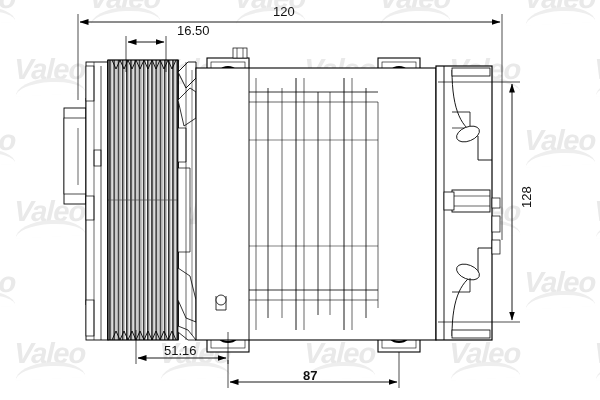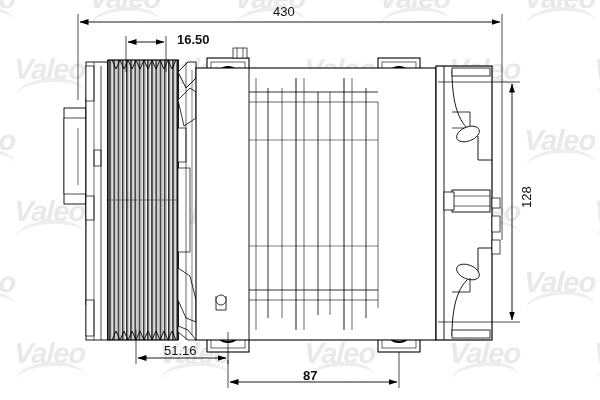--- a/index.html
+++ b/index.html
@@ -251,23 +251,23 @@
 
       <g>
         <path d="M228 360 L228 388" stroke-width="0.7"></path>
         <path d="M399 352 L399 388" stroke-width="0.7"></path>
         <path d="M230 382 L397 382" marker-start="url(#ar-l)" marker-end="url(#ar-r)"></path>
       </g>
 
     </g>
   </svg>
 
-  <div class="dimtext" style="left:273px;top:4px;">430</div>
-
-  <div class="dimtext" style="left:177px;top:32px;font-weight:bold;">16.50</div>
+  <div class="dimtext" style="left:273px;top:4px;">120</div>
+
+  <div class="dimtext" style="left:177px;top:23px;">16.50</div>
 
   <div class="dimtext vert" style="left:519px;top:208px;">128</div>
 
   <div class="dimtext" style="left:164px;top:343px;text-align:center;">51.16</div>
 
   <div class="dimtext" style="left:303px;top:368px;font-weight:bold;">87</div>
 
 </div>
 
 </body></html>

